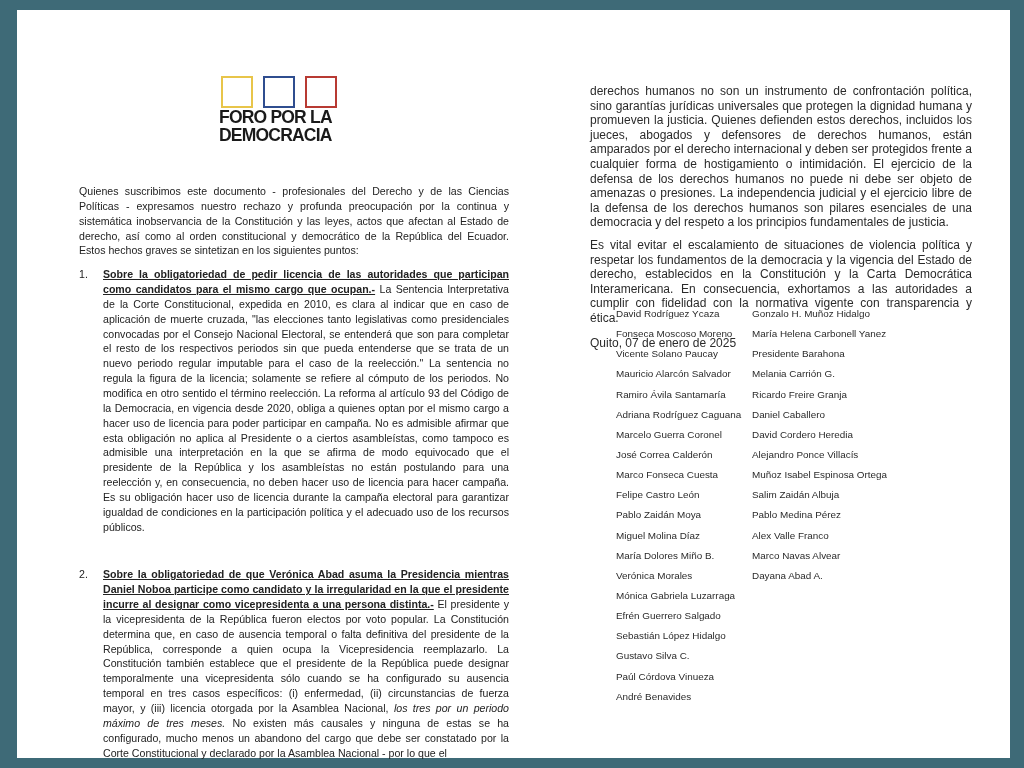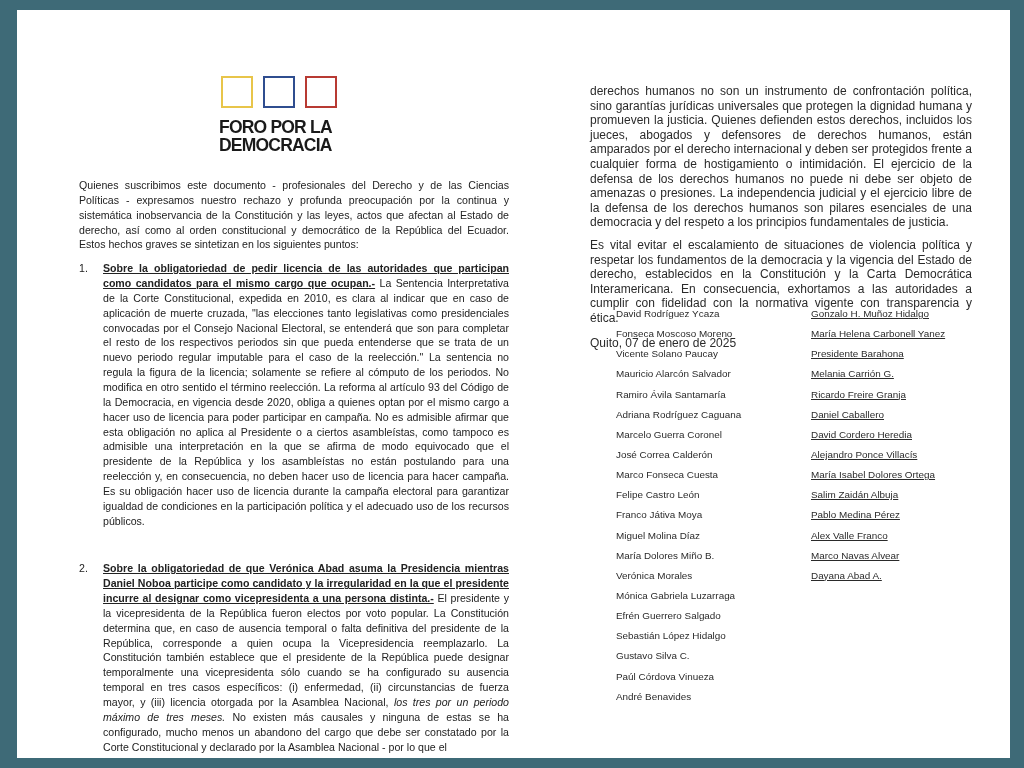--- a/index.html
+++ b/index.html
@@ -13,42 +13,42 @@
     position:absolute; left:17px; top:10px; width:993px; height:748px;
     background:#ffffff;
   }
   .logo { position:absolute; left:202px; top:66px; width:130px; }
   .squares { display:flex; gap:10px; margin-left:2px; }
   .sq { width:32px; height:32px; border:2.5px solid; box-sizing:border-box; }
   .sq.y { border-color:#e8c54a; }
   .sq.b { border-color:#2f4d8f; }
   .sq.r { border-color:#b83a33; }
   .logo-text {
-    margin-top:10px; font-weight:bold; font-size:17.5px; line-height:18px;
+    font-weight:bold; font-size:17.5px; line-height:18px;
     color:#1a1a1a; letter-spacing:-0.8px; font-family:"Liberation Sans", sans-serif;
   }
   .col-left {
     position:absolute; left:62px; top:164px; width:430px;
     font-size:10.6px; line-height:14.85px; color:#222; text-align:justify;
   }
-  .col-left p { margin:4px 0 9px 0; }
+  .col-left p { margin:10px 0 9px 0; }
   .item { display:flex; margin-bottom:33px; }
   .item .num { width:24px; flex:none; }
   .item .body { flex:1; }
   b { font-weight:bold;text-decoration:underline; }
   i { font-style:italic; }
   .col-right {
     position:absolute; left:573px; top:74px; width:382px;
     font-size:12px; line-height:14.6px; color:#2a2a2a; text-align:justify;
   }
   .col-right p { margin:0 0 8px 0; }
   .date { margin-top:10px; }
   .signers { position:absolute; top:296px; font-size:9.9px; color:#2a2a2a; }
   .signers.l { left:573px;margin-left:26px; }
-  .signers.r { left:794px;text-decoration:underline; }
+  .signers.r { left:735px; }
   .signers div { height:20.15px; line-height:16px; white-space:nowrap; }
 </style>
 </head>
 <body>
 
 <div class="page">
 
   <div class="logo">
     <div class="squares">
       <div class="sq y"></div>
@@ -85,40 +85,40 @@
       <div>David Rodríguez Ycaza</div>
       <div>Fonseca Moscoso Moreno</div>
       <div>Vicente Solano Paucay</div>
       <div>Mauricio Alarcón Salvador</div>
       <div>Ramiro Ávila Santamaría</div>
       <div>Adriana Rodríguez Caguana</div>
       <div>Marcelo Guerra Coronel</div>
       <div>José Correa Calderón</div>
       <div>Marco Fonseca Cuesta</div>
       <div>Felipe Castro León</div>
-      <div>Franco Játiva Moya</div>
+      <div>Pablo Zaidán Moya</div>
       <div>Miguel Molina Díaz</div>
       <div>María Dolores Miño B.</div>
       <div>Verónica Morales</div>
       <div>Mónica Gabriela Luzarraga</div>
       <div>Efrén Guerrero Salgado</div>
       <div>Sebastián López Hidalgo</div>
       <div>Gustavo Silva C.</div>
       <div>Paúl Córdova Vinueza</div>
       <div>André Benavides</div>
     </div>
   <div class="signers r" id="signers-right">
       <div>Gonzalo H. Muñoz Hidalgo</div>
       <div>María Helena Carbonell Yanez</div>
       <div>Presidente Barahona</div>
       <div>Melania Carrión G.</div>
       <div>Ricardo Freire Granja</div>
       <div>Daniel Caballero</div>
       <div>David Cordero Heredia</div>
       <div>Alejandro Ponce Villacís</div>
-      <div>María Isabel Dolores Ortega</div>
+      <div>Muñoz Isabel Espinosa Ortega</div>
       <div>Salim Zaidán Albuja</div>
       <div>Pablo Medina Pérez</div>
       <div>Alex Valle Franco</div>
       <div>Marco Navas Alvear</div>
       <div>Dayana Abad A.</div>
     </div>
 </div>
 
 </body></html>

